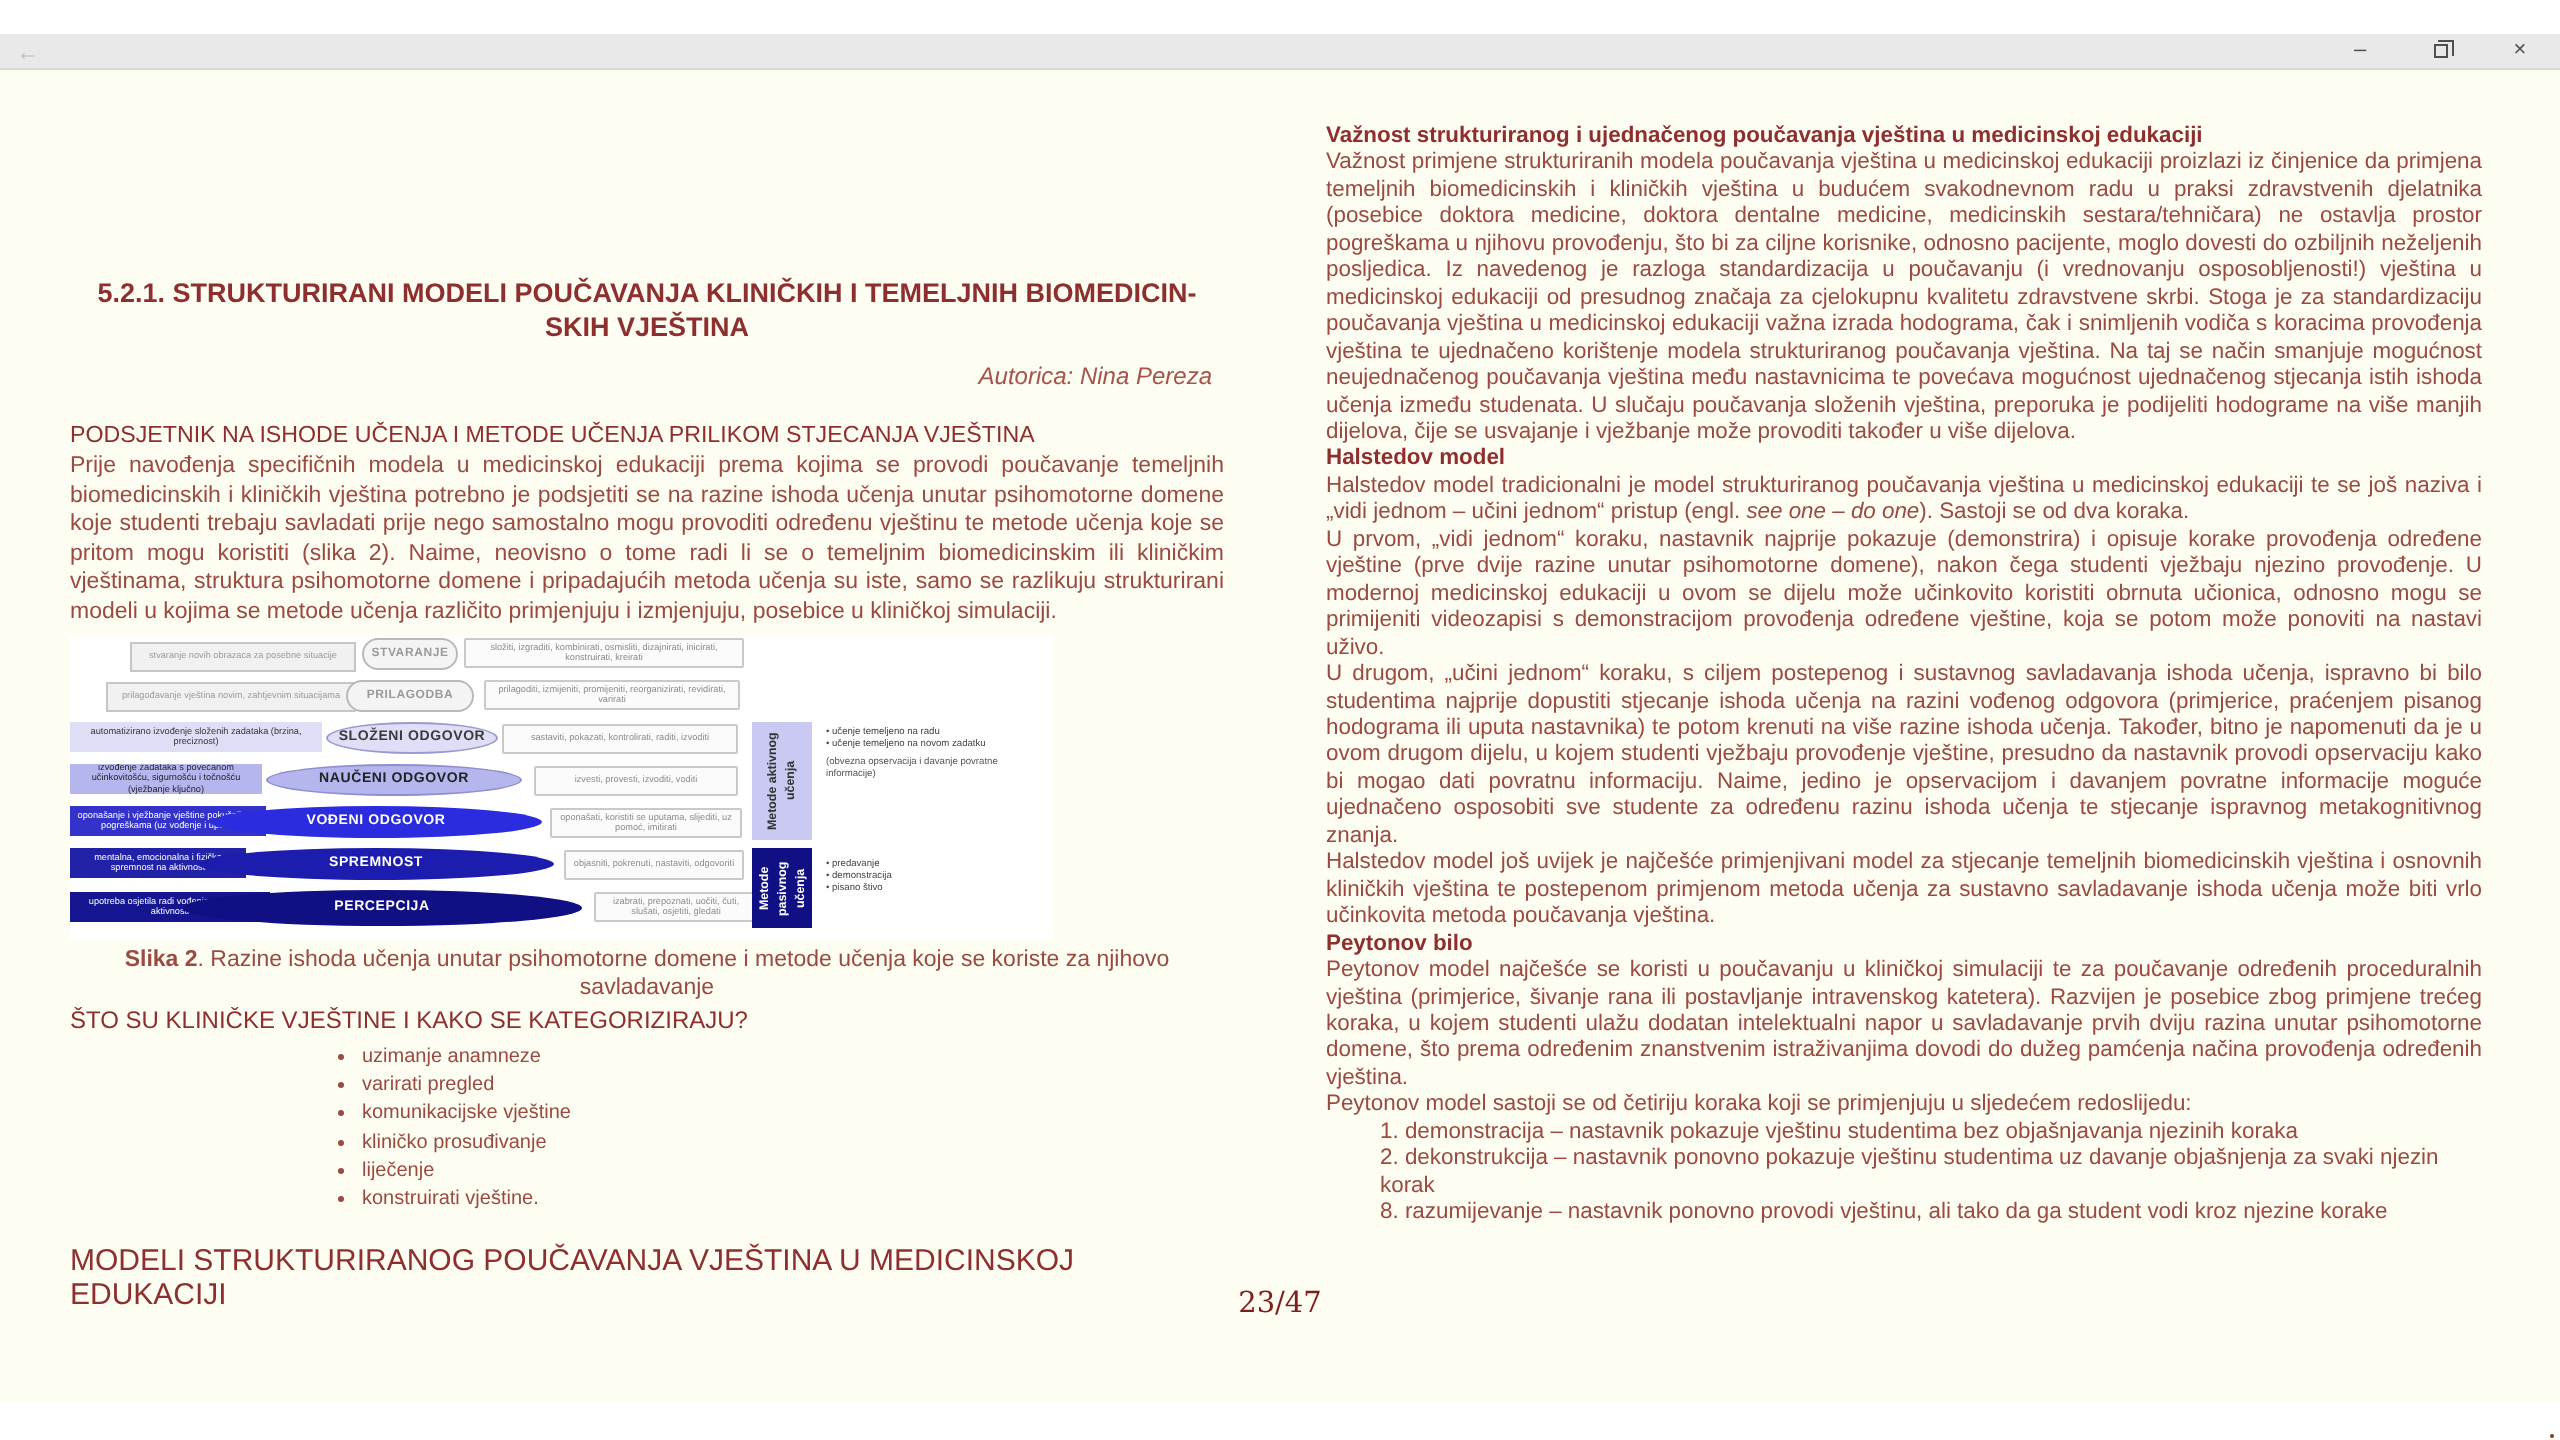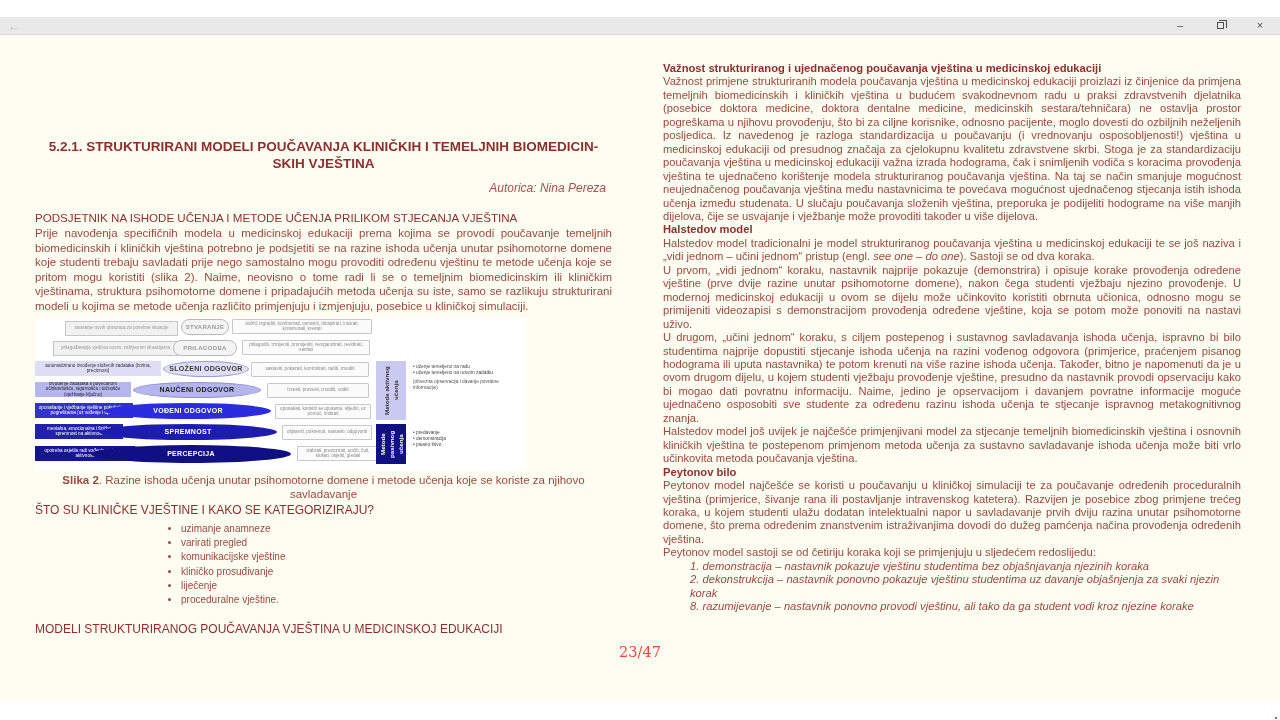--- a/index.html
+++ b/index.html
@@ -70,29 +70,29 @@
   .fb{position:absolute;font-size:4.8px;line-height:6.2px;color:#444;text-align:left;}
   #fb-active{left:378px;top:46px;width:86px;}
   #fb-passive{left:378px;top:112px;width:80px;}
   .fb-item:before{content:"•  ";}
   .fb-note{margin-top:3px;color:#555;}
 
   .caption{margin-top:3px;text-align:center;font-size:11.5px;line-height:14.5px;}
   #h-left2{font-size:12px;margin-top:1px;}
   #bullet-list{margin:5px 0 0;padding-left:146px;}
   #bullet-list li{list-style:disc outside;font-size:10px;line-height:14.35px;}
-  #h-left3{margin-top:14px;font-size:12px;}
+  #h-left3{margin-top:14px;font-size:15px;}
 
   .rh{font-weight:bold;color:#8e2f2f;text-align:left;}
   .rp{margin:0;}
   #steps{padding-left:27px;text-align:left;}
-  .step{margin:0;font-style:italic;}
+  .step{margin:0;}
 
   #page-num{position:absolute;left:0;top:609px;width:1280px;text-align:center;
-    font-family:"DejaVu Serif",serif;font-size:14.5px;color:#ef4444;}
+    font-family:"DejaVu Serif",serif;font-size:14.5px;color:#7f1d1d;}
   #gear{position:absolute;left:2px;top:684px;font-size:12px;color:#8a352c;line-height:14px;cursor:default;}
   #edge-dots{position:absolute;left:1275px;top:682px;display:flex;flex-direction:column;gap:1.5px;cursor:default;}
   #edge-dots i{display:block;width:2px;height:2px;border-radius:50%;background:#8a352c;}
   em.lat{font-style:italic;}
 </style>
 </head>
 <body>
 
 <div id="titlebar">
   <span id="back-ic">←</span>
@@ -174,21 +174,21 @@
       <b>Slika 2</b><span>. Razine ishoda učenja unutar psihomotorne domene i metode učenja koje se koriste za njihovo savladavanje</span>
     </div>
 
     <div id="h-left2" class="h-red">ŠTO SU KLINIČKE VJEŠTINE I KAKO SE KATEGORIZIRAJU?</div>
     <ul id="bullet-list">
       <li>uzimanje anamneze</li>
       <li>varirati pregled</li>
       <li>komunikacijske vještine</li>
       <li>kliničko prosuđivanje</li>
       <li>liječenje</li>
-      <li>proceduralne vještine.</li>
+      <li>konstruirati vještine.</li>
     </ul>
     <div id="h-left3" class="h-red">MODELI STRUKTURIRANOG POUČAVANJA VJEŠTINA U MEDICINSKOJ EDUKACIJI</div>
   </div>
 
   <div id="col-right">
     <div class="rh">Važnost strukturiranog i ujednačenog poučavanja vještina u medicinskoj edukaciji</div>
     <p class="rp">Važnost primjene strukturiranih modela poučavanja vještina u medicinskoj edukaciji proizlazi iz činjenice da primjena temeljnih biomedicinskih i kliničkih vještina u budućem svakodnevnom radu u praksi zdravstvenih djelatnika (posebice doktora medicine, doktora dentalne medicine, medicinskih sestara/tehničara) ne ostavlja prostor pogreškama u njihovu provođenju, što bi za ciljne korisnike, odnosno pacijente, moglo dovesti do ozbiljnih neželjenih posljedica. Iz navedenog je razloga standardizacija u poučavanju (i vrednovanju osposobljenosti!) vještina u medicinskoj edukaciji od presudnog značaja za cjelokupnu kvalitetu zdravstvene skrbi. Stoga je za standardizaciju poučavanja vještina u medicinskoj edukaciji važna izrada hodograma, čak i snimljenih vodiča s koracima provođenja vještina te ujednačeno korištenje modela strukturiranog poučavanja vještina. Na taj se način smanjuje mogućnost neujednačenog poučavanja vještina među nastavnicima te povećava mogućnost ujednačenog stjecanja istih ishoda učenja između studenata. U slučaju poučavanja složenih vještina, preporuka je podijeliti hodograme na više manjih dijelova, čije se usvajanje i vježbanje može provoditi također u više dijelova.</p>
     <div class="rh">Halstedov model</div>
     <p class="rp"><span>Halstedov model tradicionalni je model strukturiranog poučavanja vještina u medicinskoj edukaciji te se još naziva i „vidi jednom – učini jednom“ pristup (engl. </span><em class="lat">see one – do one</em><span>). Sastoji se od dva koraka.</span></p>
     <p class="rp">U prvom, „vidi jednom“ koraku, nastavnik najprije pokazuje (demonstrira) i opisuje korake provođenja određene vještine (prve dvije razine unutar psihomotorne domene), nakon čega studenti vježbaju njezino provođenje. U modernoj medicinskoj edukaciji u ovom se dijelu može učinkovito koristiti obrnuta učionica, odnosno mogu se primijeniti videozapisi s demonstracijom provođenja određene vještine, koja se potom može ponoviti na nastavi uživo.</p>

